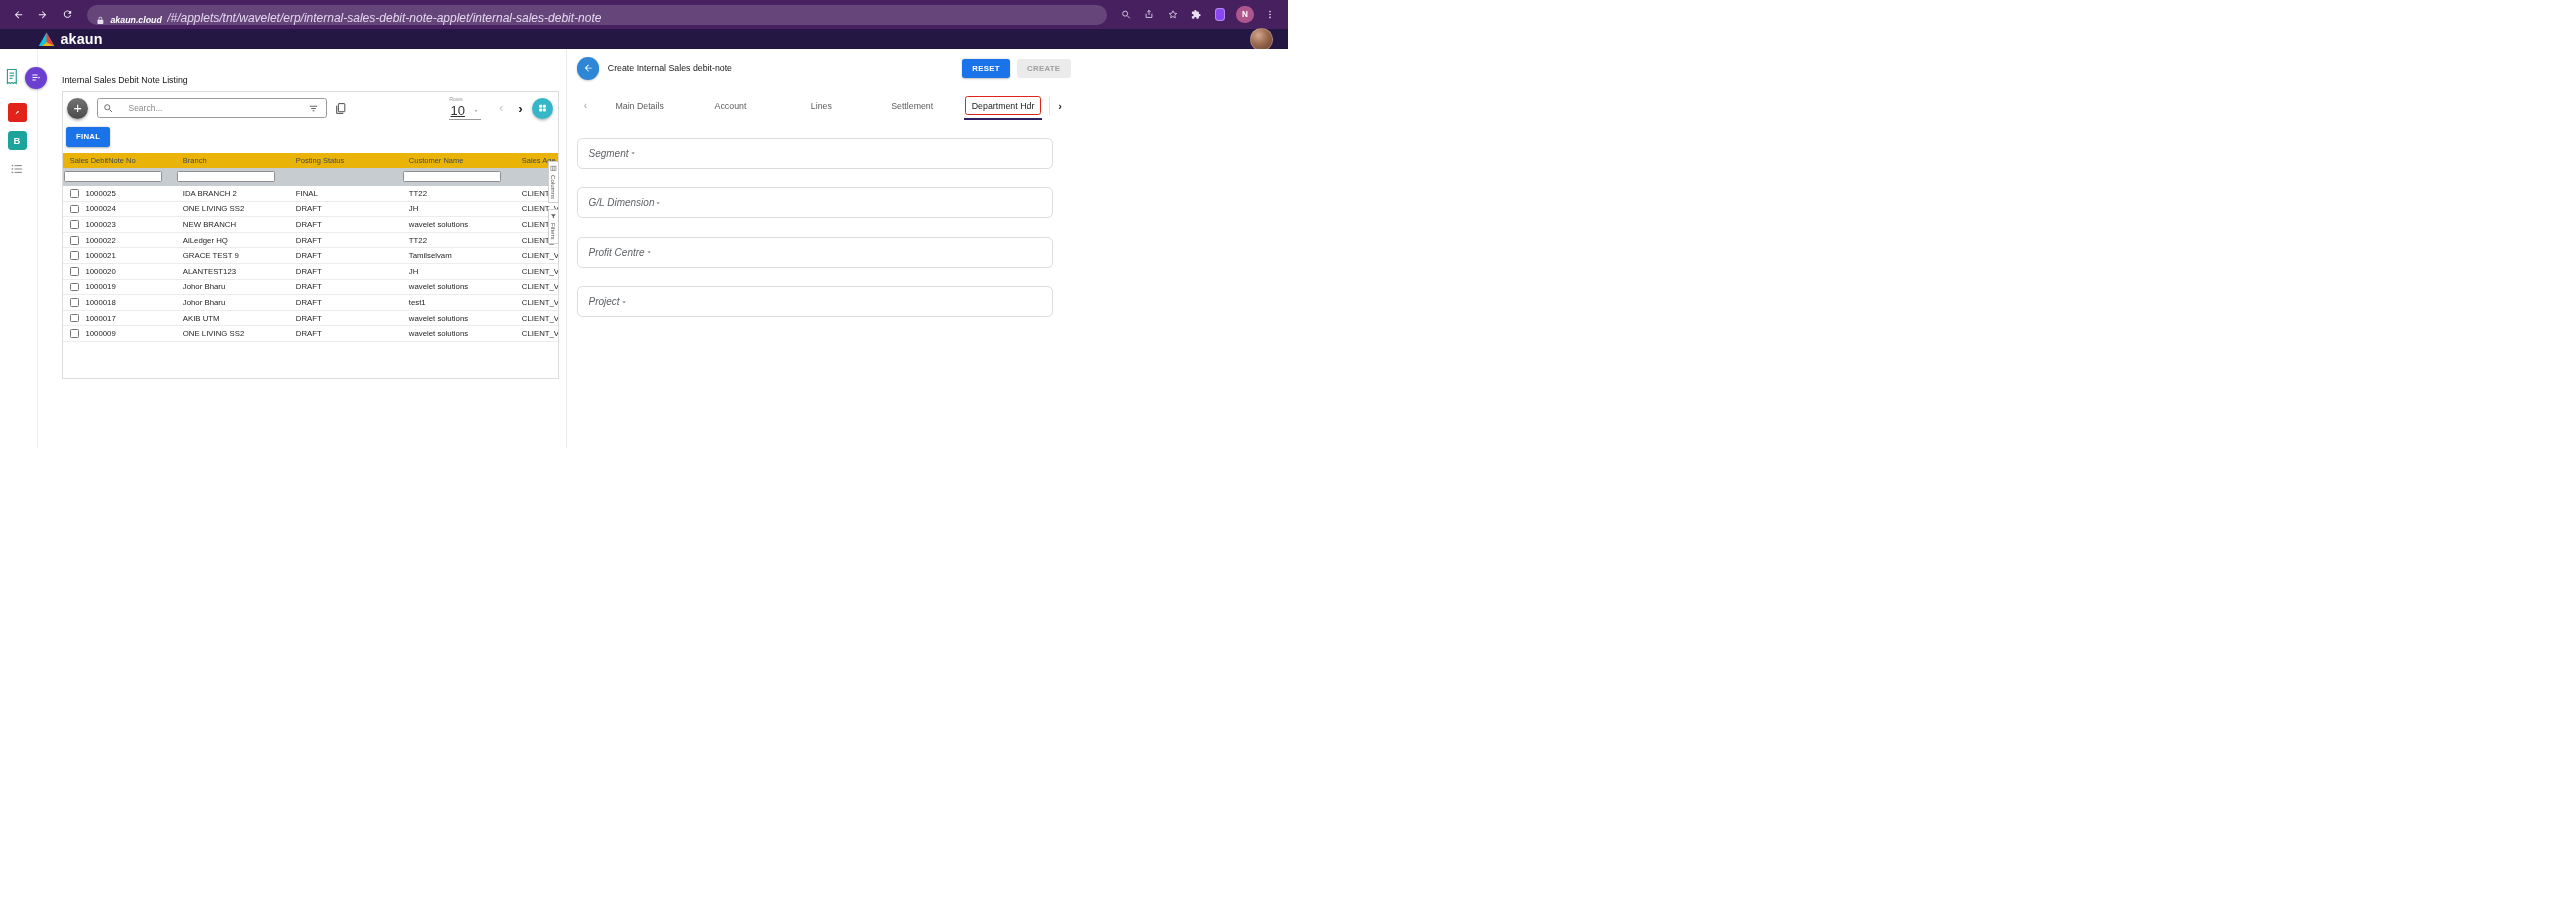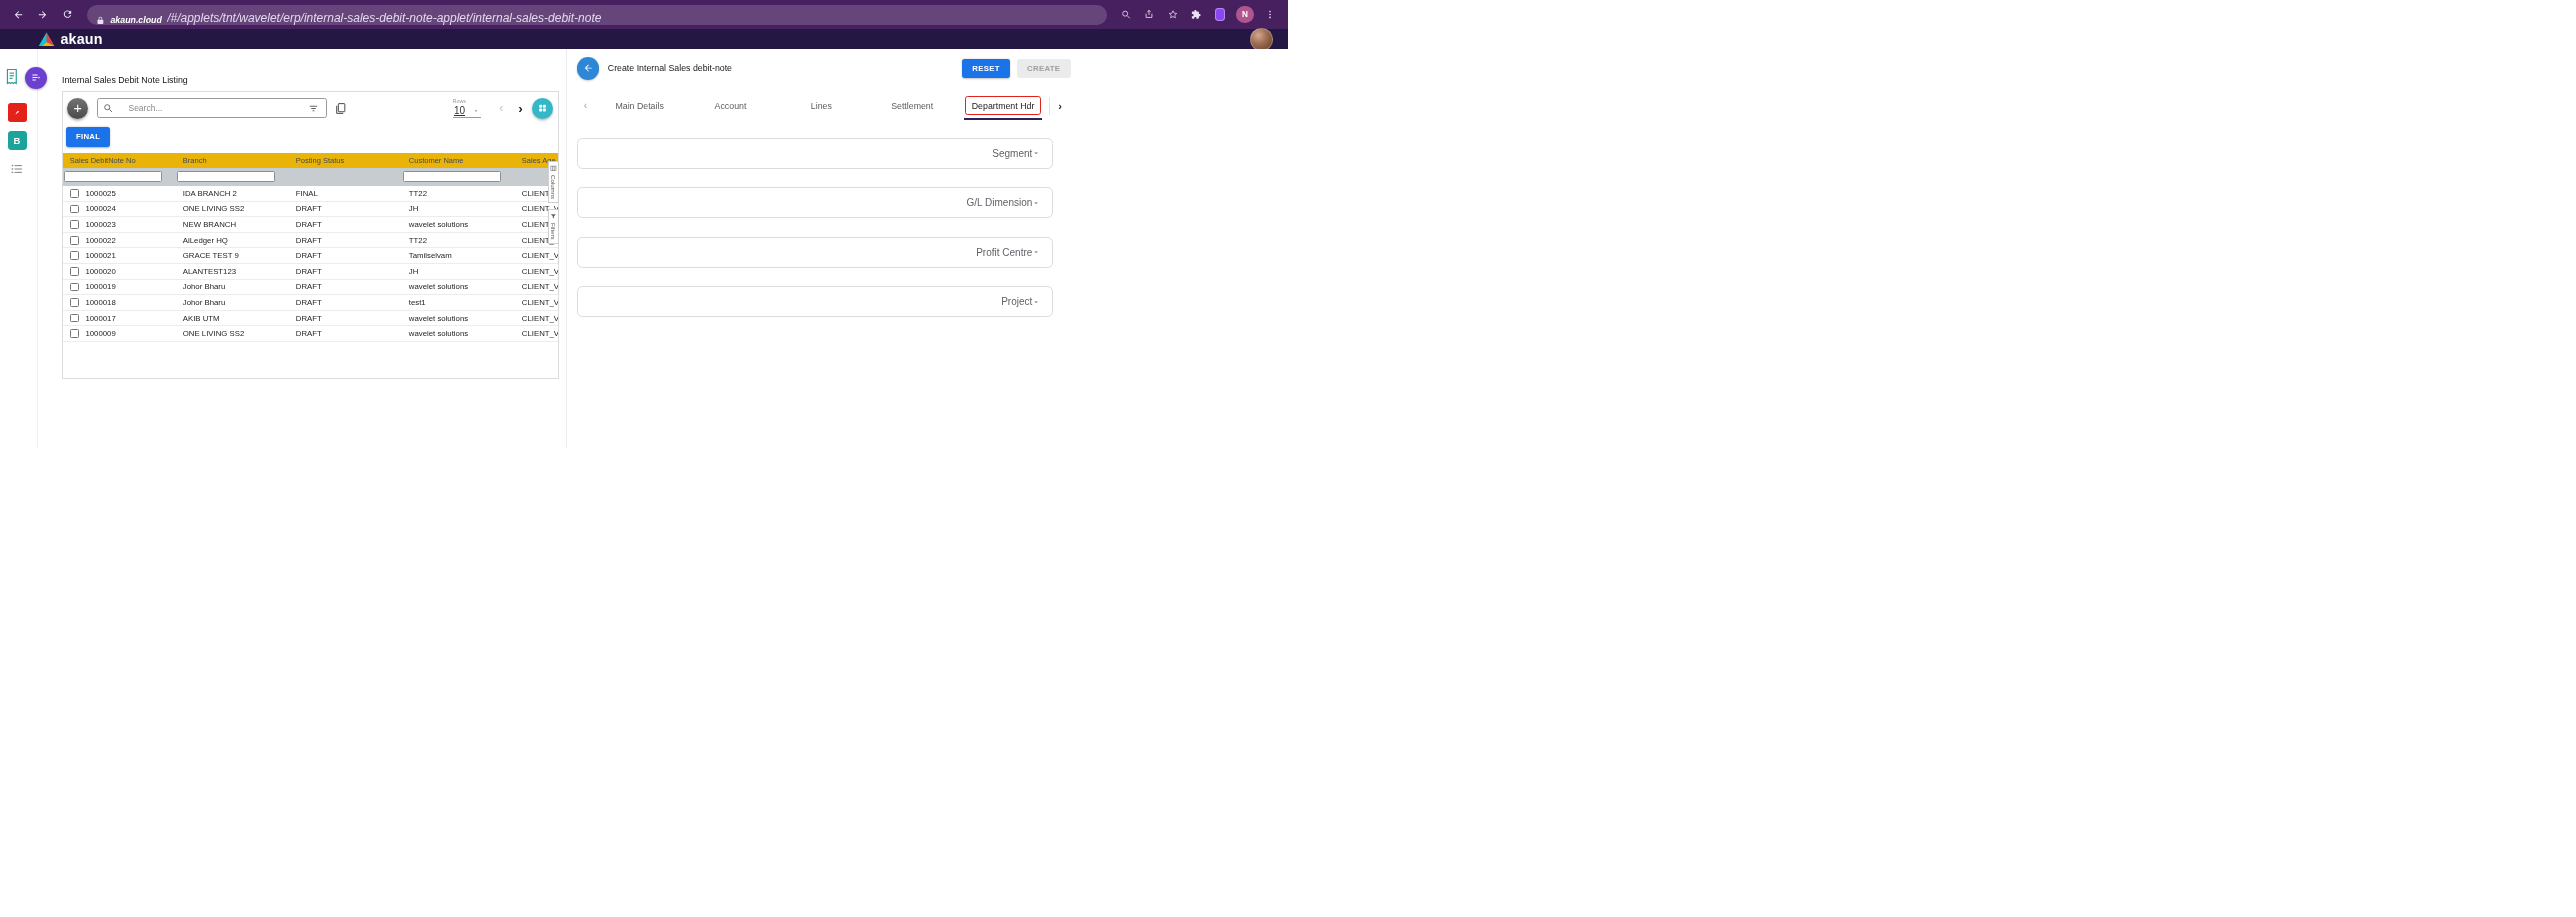--- a/index.html
+++ b/index.html
@@ -54,21 +54,21 @@
     background:linear-gradient(180deg,#737373,#4a4a4a); box-shadow:0 1.4px 2.7px rgba(0,0,0,.35);
     display:flex; align-items:center; justify-content:center; padding-bottom:1.4px; }
   .search-box { margin-left:8.8px; width:230px; height:20.4px; border:0.7px solid #9a9a9a; border-radius:2.7px;
     display:flex; align-items:center; padding:0 5.4px; gap:13px; }
   .search-box input { border:none; outline:none; flex:1; font-size:8.5px; color:#333; min-width:0; background:transparent; }
   .search-box input::placeholder { color:#8a8a8a; }
   .icon-btn { background:none; border:none; display:flex; align-items:center; justify-content:center; padding:1.4px; }
   .copy-btn { margin-left:6.1px; }
   .rows-widget { margin-left:auto; margin-right:11px; display:flex; flex-direction:column; align-items:flex-start; }
   .rows-label { font-size:5.4px; color:#9a9a9a; margin-bottom:0.7px; }
-  .rows-select { font-size:10px; color:#333; border-bottom:0.7px solid #9a9a9a; display:flex; align-items:center;
+  .rows-select { font-size:13px; color:#333; border-bottom:0.7px solid #9a9a9a; display:flex; align-items:center;
     gap:8.2px; padding:0.7px 1.4px 1.4px 1.4px; min-width:27px; justify-content:flex-start; background:none; border-top:none; border-left:none; border-right:none;text-decoration:underline; }
   .pg-btn { background:none; border:none; font-size:12.2px; margin:0 6.1px; padding:0 1.4px; }
   .pg-prev { color:#c4c4c4; }
   .pg-next { color:#1f1f1f; font-weight:700; font-size:13.6px; }
   .grid-btn { width:21px; height:21px; border-radius:50%; border:none; background:var(--teal);
     display:flex; align-items:center; justify-content:center; box-shadow:0 1.4px 2.7px rgba(0,0,0,.28); margin-left:1.4px; }
 
   .final-row { padding:2.7px 0 6.1px 3.4px; }
   .final-btn { background:var(--accent); color:#fff; font-size:7.8px; font-weight:700; letter-spacing:0.3px;
     border:none; border-radius:2.7px; padding:5.4px 9.5px; box-shadow:0 0.7px 2px rgba(0,0,0,.3); }
@@ -108,21 +108,21 @@
   .tab-chevron.right { color:#2b2b2b; font-weight:700; border-left:0.7px solid #e3e3e3; border-radius:0; height:17.7px; width:22px; font-size:11px; }
   .tabs { display:flex; flex:1; height:29px; }
   .tab { flex:1; display:flex; align-items:center; justify-content:center; font-size:8.8px; color:#5c5c5c;
     position:relative; height:29px; background:none; border:none; white-space:nowrap; }
   .tab.active { color:#1b1b1b; }
   .tab.active::after { content:""; position:absolute; left:6.8px; right:6.8px; bottom:0; height:2px; background:#2c2260; }
   .red-ring { border:1.4px solid var(--annotation_red); border-radius:2.7px; padding:3.4px 6.1px; }
 
   .fields { margin-top:17.7px; display:flex; flex-direction:column; gap:18.4px; }
   .select-field { width:476px; height:31px; border:0.7px solid #dcdcdc; border-radius:5.4px; background:#fff;
-    display:flex; align-items:center; justify-content:flex-end; padding:0 11px; color:#5f6368; font-size:10px; }
+    display:flex; align-items:center; justify-content:flex-start; padding:0 11px; color:#5f6368; font-size:10px;font-style:italic; }
 </style>
 </head>
 <body style="--accent: #1a73e8; --brand: #241744; --browser: #47215f; --teal: #35b7c8; --annotation_red: #e0231c;">
 
 <div class="browser-bar">
   <button class="nav-btn">
     <svg width="13.6" height="13.6" viewBox="0 0 24 24" fill="#f3edf9">
         <path d="M20 11H7.8l5.6-5.6L12 4l-8 8 8 8 1.4-1.4L7.8 13H20v-2z"></path>
       </svg>
   </button>

